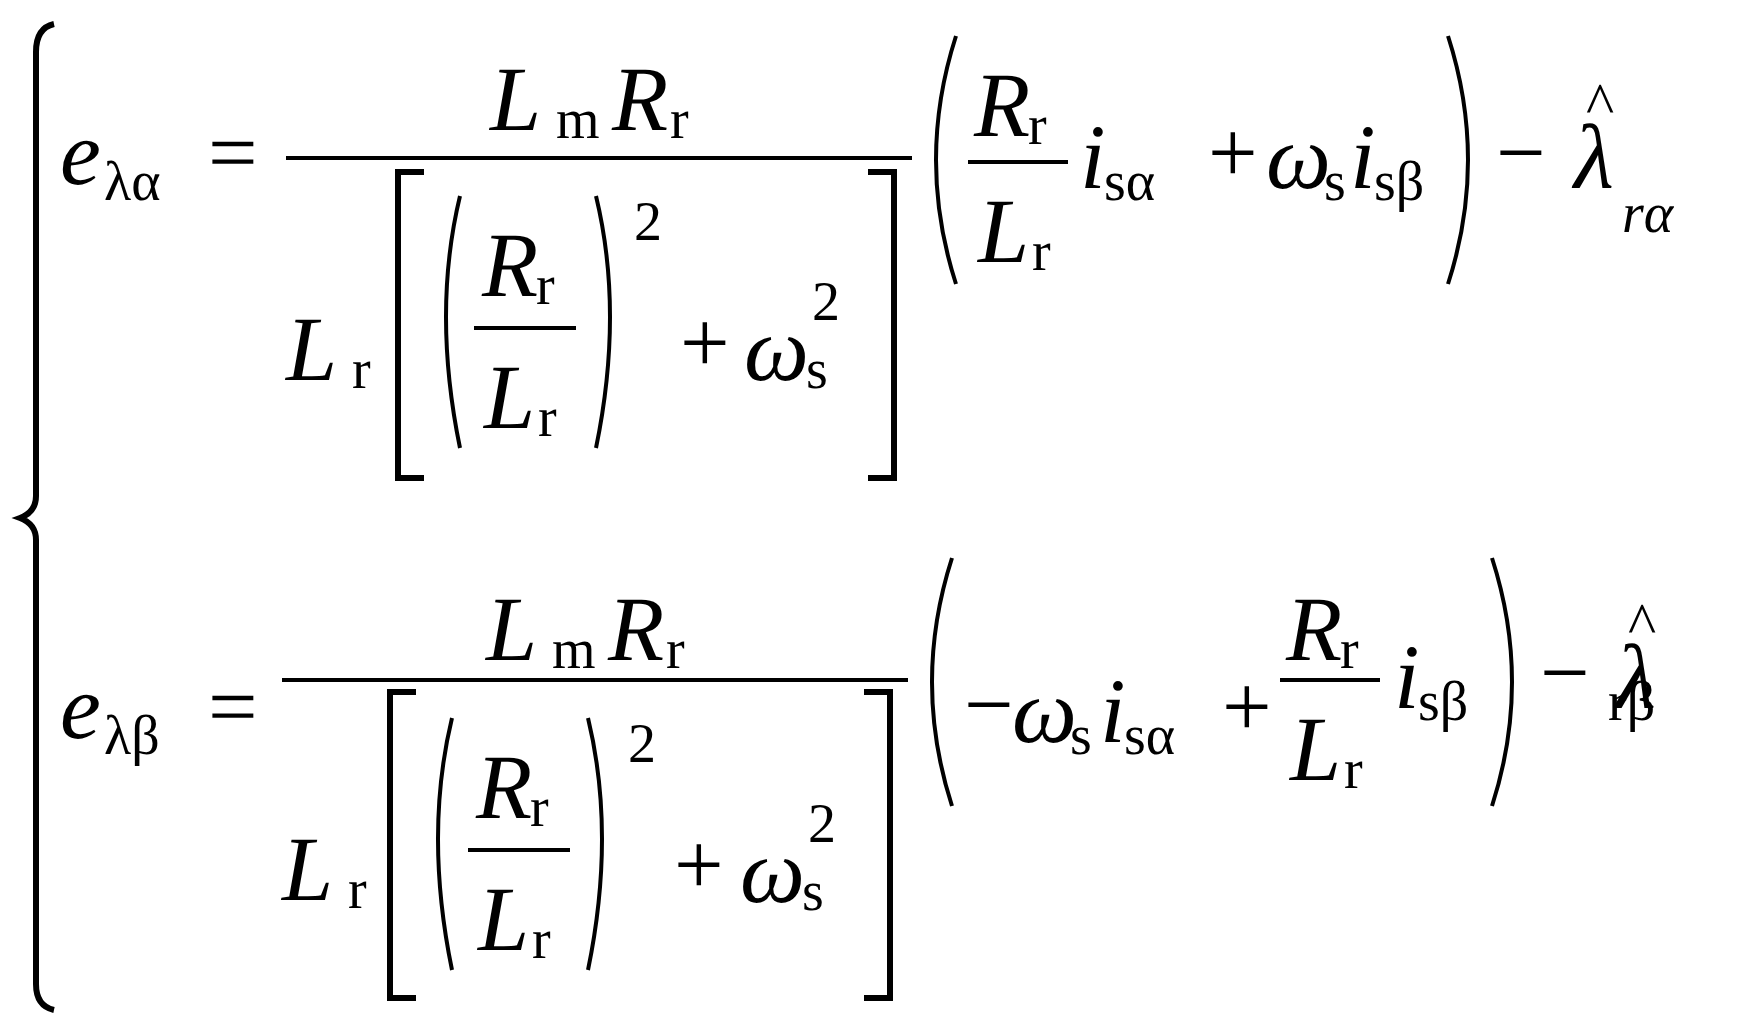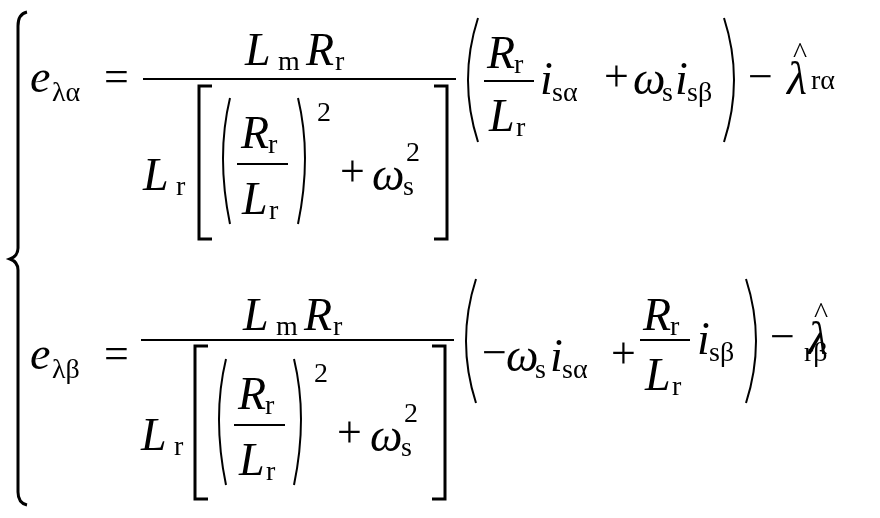--- a/index.html
+++ b/index.html
@@ -76,21 +76,21 @@
   <span class="abs sub" style="left:662px;top:78px;">s</span>
   <span class="abs it big" style="left:675px;top:56px;">i</span>
   <span class="abs sub" style="left:687px;top:78px;">sβ</span>
   <svg width="24" height="130" style="left:720px;top:16px;">
     <path d="M4 2 Q24 64 4 126" style="stroke-width:2"></path>
   </svg>
 
   <span class="abs op" style="left:748px;top:55px;">−</span>
   <span class="abs it big" style="left:787px;top:56px;">λ</span>
   <span class="abs" style="left:793px;top:38px;font-size:30px;">^</span>
-  <span class="abs sub" style="left:811px;top:66px;">rα</span>
+  <span class="abs sub" style="left:811px;top:94px;font-style:italic;">rα</span>
 </div>
 
 <div>
 
   <span class="abs it big" style="left:30px;top:331px;">e</span>
   <span class="abs sub" style="left:52px;top:355px;text-align:right;">λβ</span>
   <span class="abs op" style="left:104px;top:332px;">=</span>
 
   <span class="abs it big" style="left:243px;top:292px;">L</span>
   <span class="abs sub" style="left:276px;top:312px;">m</span>

